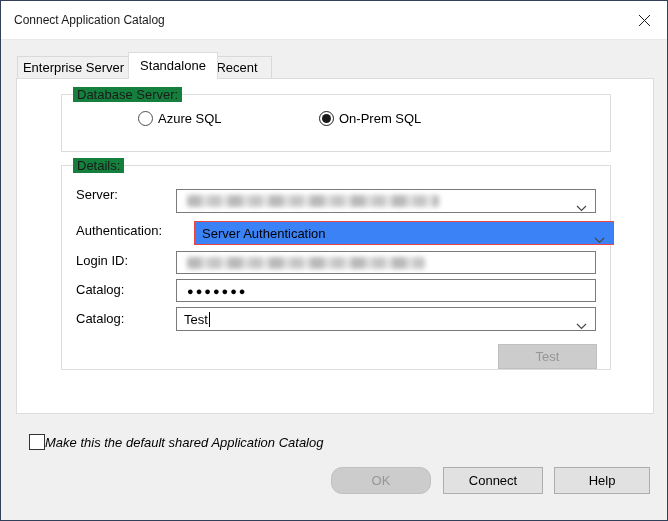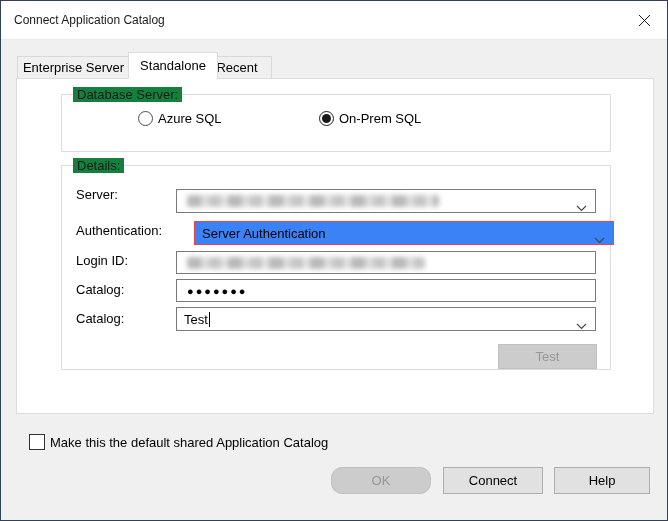--- a/index.html
+++ b/index.html
@@ -61,21 +61,21 @@
 
   
   .btn { position:absolute; font-size:13px; display:flex; align-items:center; justify-content:center;
          z-index:5; cursor:default; }
   .btn-enabled { background:#e1e1e1; border:1px solid #adadad; color:#000; }
   .btn-disabled { background:#cccccc; border:1px solid #c0c0c0; color:#969696; }
 
   
   .checkbox-row { position:absolute; left:28px; top:433px; display:flex; align-items:center; z-index:5; }
   .checkbox { width:16px; height:16px; background:#fff; border:1px solid #333; flex:0 0 auto; }
-  .checkbox-label { margin-left:5px; font-size:13px; color:#000; }
+  .checkbox-label { font-size:13px; color:#000;font-style:italic; }
 </style>
 </head>
 <body>
 
 <div class="dialog">
 
   <div class="titlebar">
     <div class="title-text">Connect Application Catalog</div>
     <div class="close-btn">
       <span>

